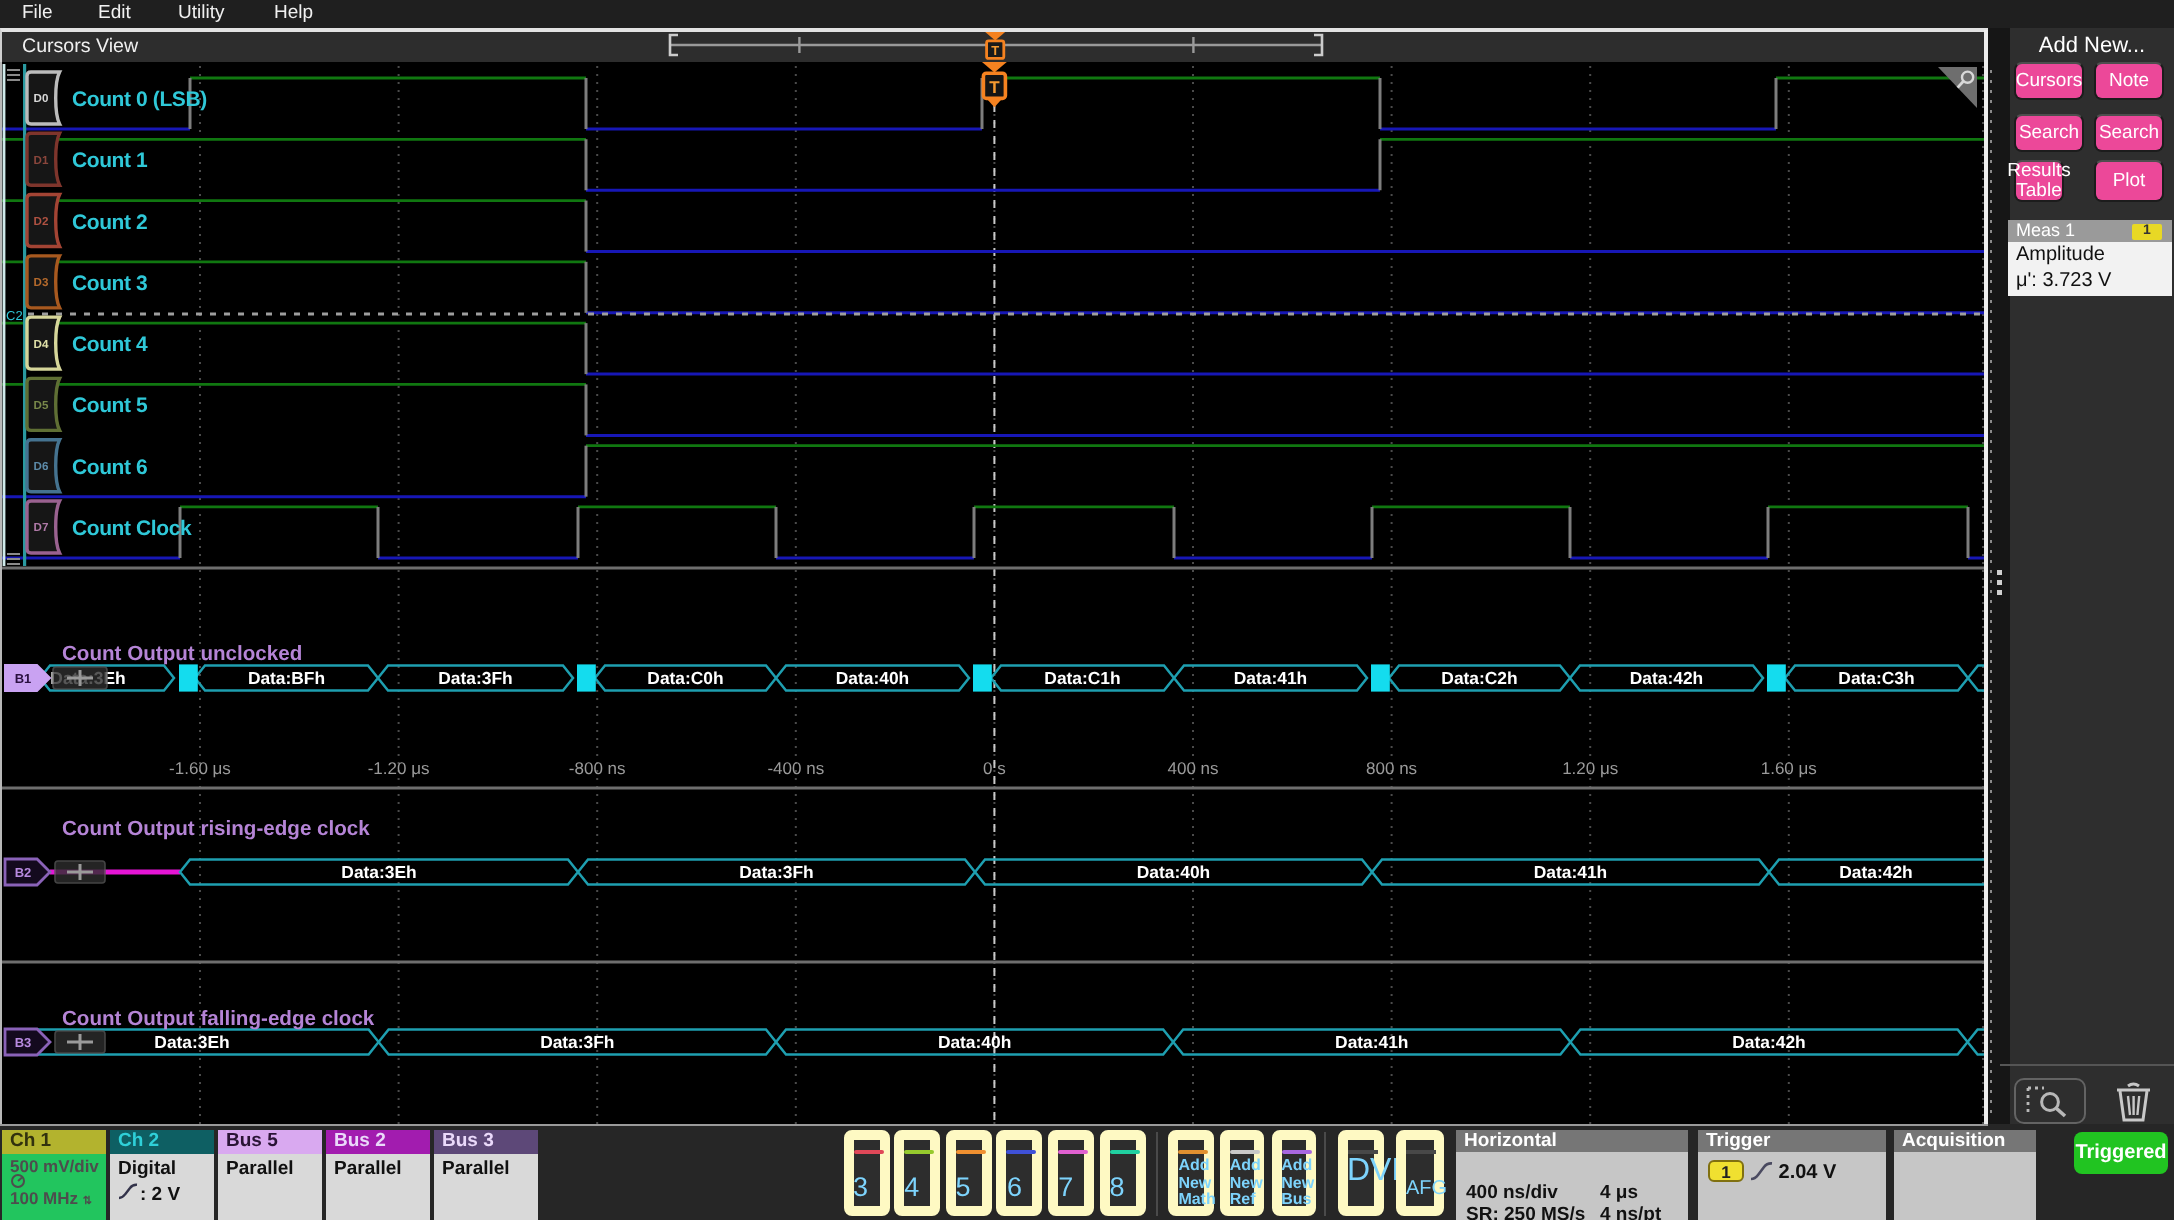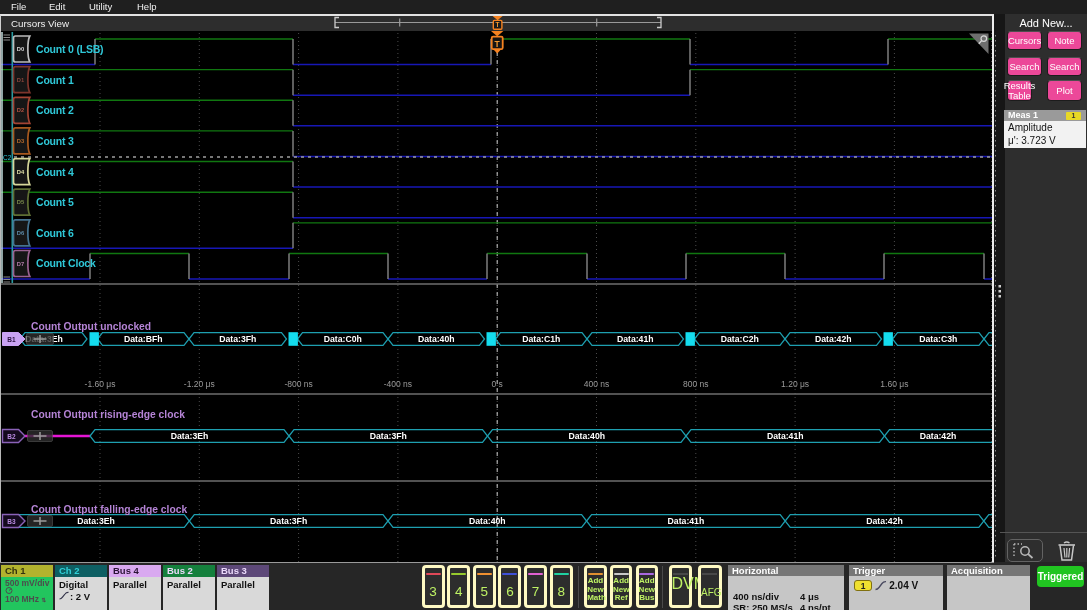--- a/index.html
+++ b/index.html
@@ -1,17 +1,17 @@
 <!DOCTYPE html>
 <html><head><meta charset="utf-8"><style>
 *{margin:0;padding:0;box-sizing:border-box}
 body{width:1087px;height:610px;background:#262626;font-family:"Liberation Sans",sans-serif;overflow:hidden;position:relative}
 .abs{position:absolute}
 .btn{position:absolute;background:#ec4899;border:1px solid #1c1c1c;border-top-color:#4e4e4e;border-radius:4px;color:#fff;display:flex;align-items:center;justify-content:center;text-align:center}
-.nbtn{position:absolute;background:#2d2d2d;border:3px solid #fef9c3;border-radius:4px;color:#bef264;text-align:center}
+.nbtn{position:absolute;background:#2d2d2d;border:5px solid #fef9c3;border-radius:4px;color:#7dd3fc;}
 .badge{position:absolute;width:52px;top:565px;height:45px}
 .badge .hd{height:11.5px;font-size:9.5px;font-weight:bold;padding-left:4px;line-height:11.5px}
 .badge .bd{height:33.5px;background:#d9d9d9;color:#111;font-size:9.5px;font-weight:bold;padding:2px 0 0 4px;line-height:12px}
 .panel{position:absolute;top:565px;height:45px;background:#c6c6c6}
 .panel .hd{height:11px;background:#767676;color:#fff;font-size:9.5px;font-weight:bold;padding-left:4px;line-height:11px}
 .panel .bd{font-size:9.5px;font-weight:bold;color:#111;padding-left:5px;line-height:11.2px;padding-top:15px}
 </style></head><body>
 <div class="abs" style="left:0;top:0;width:1087px;height:14px;background:#1f1f1f;color:#f0f0f0;font-size:9.5px;font-weight:normal">
     <span class="abs" style="left:11px;top:1px">File</span>
     <span class="abs" style="left:49px;top:1px">Edit</span>
@@ -181,21 +181,21 @@
     <rect x="4.5" y="264" width="2.5" height="2.5" fill="#cfcfcf"></rect>
   </svg>
 <div class="abs" style="left:1005px;top:14px;width:82px;height:548px;background:#2e2e2e"></div>
 <div class="abs" style="left:1005px;top:14px;width:82px;text-align:center;font-size:11px;font-weight:normal;color:#fff;padding-top:3px">Add New...</div>
 <div class="btn" style="left:1007px;top:31px;width:35px;height:19px;font-size:9.5px;line-height:9.5px">Cursors</div>
 <div class="btn" style="left:1047px;top:31px;width:35px;height:19px;font-size:9.5px;line-height:9.5px">Note</div>
 <div class="btn" style="left:1007px;top:57px;width:35px;height:19px;font-size:9.5px;line-height:9.5px">Search</div>
 <div class="btn" style="left:1047px;top:57px;width:35px;height:19px;font-size:9.5px;line-height:9.5px">Search</div>
 <div class="btn" style="left:1007px;top:80px;width:25px;height:21px;font-size:9.5px;line-height:9.5px">Results<br>Table</div>
 <div class="btn" style="left:1047px;top:80px;width:35px;height:21px;font-size:9.5px;line-height:9.5px">Plot</div>
-<div class="abs" style="left:1004px;top:110px;width:82px;height:11px;background:#9a9a9a;color:#fff;font-size:9px;font-weight:bold;line-height:11px;padding-left:4px">Meas 1</div>
+<div class="abs" style="left:1004px;top:110px;width:82px;height:11px;background:#9a9a9a;color:#fff;font-size:9px;font-weight:normal;line-height:11px;padding-left:4px">Meas 1</div>
 <div class="abs" style="left:1066px;top:112px;width:15px;height:8px;background:#e8d825;border-radius:1px;font-size:7px;color:#333;text-align:center;line-height:8px;font-weight:bold">1</div>
 <div class="abs" style="left:1004px;top:121px;width:82px;height:27px;background:#f2f2f2;color:#111;font-size:10px;padding:1px 0 0 4px;line-height:12.5px">Amplitude<br>μ': 3.723 V</div>
 <div class="abs" style="left:1000px;top:532px;width:87px;height:1px;background:#555"></div>
 <div class="abs" style="left:1007px;top:539px;width:36px;height:23px;border:1px solid #636363;border-radius:5px;background:#2e2e2e"></div>
 <svg class="abs" style="left:1012px;top:542px" width="26" height="18">
 <path d="M2,2 H10 M2,2 V14" stroke="#b8b8b8" stroke-width="1.4" stroke-dasharray="1.5 2" fill="none"></path>
 <circle cx="13" cy="9" r="4.2" fill="none" stroke="#b8b8b8" stroke-width="1.5"></circle>
 <path d="M16.2,12.2 L20.5,16" stroke="#b8b8b8" stroke-width="1.8"></path>
   </svg>
 <svg class="abs" style="left:1056px;top:540px" width="22" height="22">
@@ -214,25 +214,25 @@
         </svg><br>100 MHz <span style="font-size:5.5px">⇅</span></span>
     </div>
   </div>
 <div class="badge" style="left:55px">
     <div class="hd" style="background:#0e5f63;color:#2fd0d8">Ch 2</div>
     <div class="bd" style="background:#d9d9d9">Digital<br><svg width="11" height="9">
         <path d="M0.5,8 Q2.2,8 3.5,6.2 L6,3 Q7.3,1.2 9.5,1.4" stroke="#33334a" stroke-width="1.2" fill="none"></path>
       </svg>: 2 V</div>
   </div>
 <div class="badge" style="left:109px">
-    <div class="hd" style="background:#d9a9f0;color:#2a1435">Bus 4</div>
+    <div class="hd" style="background:#d9a9f0;color:#2a1435">Bus 5</div>
     <div class="bd" style="background:#d9d9d9">Parallel</div>
   </div>
 <div class="badge" style="left:163px">
-    <div class="hd" style="background:#15803d;color:#ead9fa">Bus 2</div>
+    <div class="hd" style="background:#a21caf;color:#ead9fa">Bus 2</div>
     <div class="bd" style="background:#d9d9d9">Parallel</div>
   </div>
 <div class="badge" style="left:217px">
     <div class="hd" style="background:#5d4878;color:#ead9fa">Bus 3</div>
     <div class="bd" style="background:#d9d9d9">Parallel</div>
   </div>
 <div class="nbtn" style="left:421.5px;top:565px;width:23px;height:43px">
     <div style="margin:4.5px auto 0;width:15px;height:2.5px;background:#e04858;border-radius:1px"></div>
     <div style="font-size:13.5px;margin-top:9px">3</div>
   </div>
@@ -287,15 +287,15 @@
     </div>
   </div>
 <div class="panel" style="left:849px;width:94px">
     <div class="hd">Trigger</div>
 <div class="bd" style="padding-top:4px"><span style="display:inline-block;width:18px;height:11px;background:#f0e030;border:1px solid #807010;border-radius:3px;text-align:center;line-height:10px;font-size:8.5px;color:#222">1</span>
 <svg width="12" height="11" style="vertical-align:-2px">
         <path d="M0.5,9.5 Q2.5,9.5 4,7.5 L7,3.5 Q8.5,1.5 11,1.7" stroke="#4a4a60" stroke-width="1.3" fill="none"></path>
       </svg>
 <span style="font-size:10px">2.04 V</span></div>
   </div>
-<div class="panel" style="left:947px;width:83px">
+<div class="panel" style="left:947px;width:71px">
     <div class="hd">Acquisition</div>
   </div>
 <div class="abs" style="left:1037px;top:566px;width:47px;height:21px;background:#21c421;border-radius:4px;color:#fff;font-size:10px;font-weight:bold;text-align:center;line-height:21px">Triggered</div>
 </body></html>

